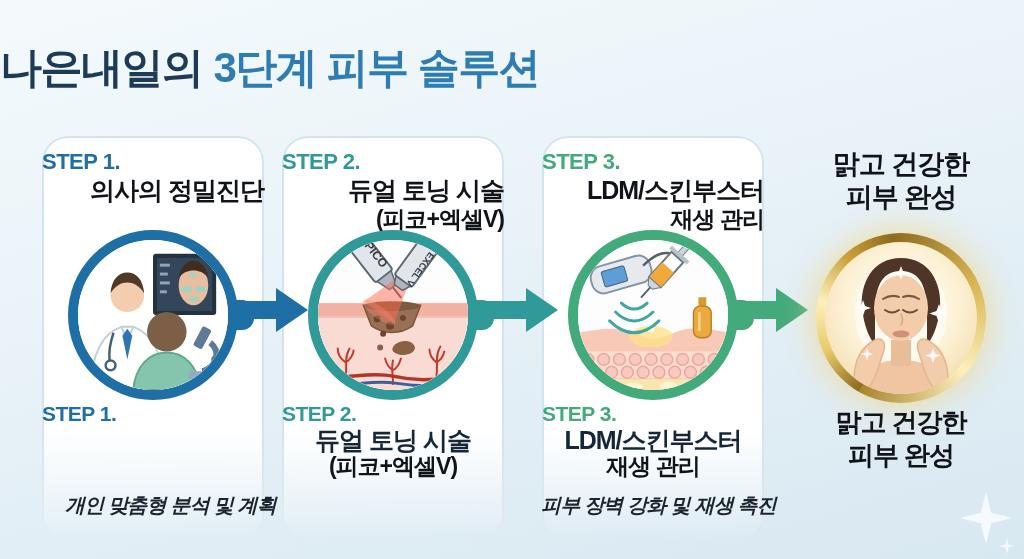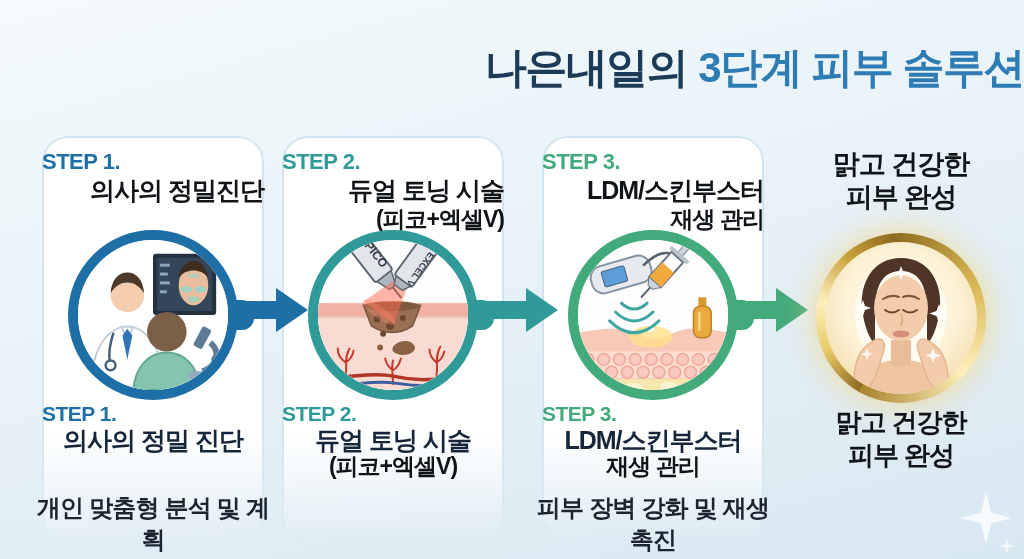--- a/index.html
+++ b/index.html
@@ -2,21 +2,21 @@
 <html><head>
 <meta charset="utf-8">
 <style>
   html,body{margin:0;padding:0;}
   body{width:1024px;height:559px;overflow:hidden;
        font-family:"Liberation Sans","DejaVu Sans",sans-serif;}
   .canvas{position:relative;width:1024px;height:559px;
           background:linear-gradient(165deg,#f4fafc 0%,#e8f2f8 45%,#d8e8f1 100%);}
 
   
-  .title{position:absolute;top:40px;left:0;width:100%;text-align:right;
+  .title{position:absolute;top:40px;left:0;width:100%;text-align:left;
          font-size:42px;font-weight:800;letter-spacing:-1.5px;margin:0;}
   .title .brand{color:#1d3b57;}
   .title .hl{color:#2d7cb4;margin-left:11px;}
 
   
   .card{position:absolute;top:136px;width:222px;height:406px;}
   .card::before{content:"";position:absolute;inset:0;background:#fff;
         border:2px solid #d2e4ef;border-radius:26px;
         -webkit-mask-image:linear-gradient(180deg,#000 72%,transparent 100%);
         mask-image:linear-gradient(180deg,#000 72%,transparent 100%);}
@@ -40,22 +40,22 @@
   .ring svg{display:block;width:100%;height:100%;}
 
   
   .bottom-block{position:absolute;top:266px;left:0;width:100%;text-align:center;}
   .bottom-block .step-label{margin-top:0;font-size:21px;}
   .bottom-title{font-size:25px;font-weight:800;color:#15253a;line-height:1.12;
                 letter-spacing:-1px;}
   .bottom-title .l2{display:block;font-size:23px;color:#101418;}
 
   
-  .caption{position:absolute;top:492px;width:246px;text-align:center;
-           font-size:24px;font-weight:600;color:#1c2430;letter-spacing:-0.8px;}
+  .caption{position:absolute;top:492px;width:246px;text-align:right;
+           font-size:20px;font-weight:600;color:#1c2430;letter-spacing:-0.8px;font-style:italic;}
   .cap1{left:30px;} .cap2{left:280px;} .cap3{left:530px;} .cap4{left:778px;}
 
   
   .arrow{position:absolute;top:286px;width:78px;height:48px;}
   .arrow1{left:230px;color:#1e6fa5;}
   .arrow2{left:480px;color:#2f9a98;}
   .arrow3{left:730px;color:#43aa7c;}
 
   
   .result-top{position:absolute;top:148px;left:788px;width:226px;text-align:center;
@@ -129,21 +129,20 @@
             <path d="M126,133 C141,128 145,113 134,104" fill="none" stroke="#5e7a94" stroke-width="6"></path>
             <rect x="121" y="88" width="10" height="22" rx="2" fill="#5e7a94" transform="rotate(28 126 99)"></rect>
             <circle cx="139" cy="121" r="4" fill="#5e7a94"></circle>
           </g>
         </svg>
       </div>
     </div>
 
     <div class="bottom-block">
       <div class="step-label">STEP 1.</div>
-      <div class="bottom-title">의사의 정밀 진단</div>
     </div>
   </section>
 
   <section class="card card2" style="--accent: #2f9a98;">
     <div class="step-label">STEP 2.</div>
     <div class="card-title">
       <span>듀얼 토닝 시술</span>
       <span class="l2">(피코+엑셀V)</span>
     </div>
 

